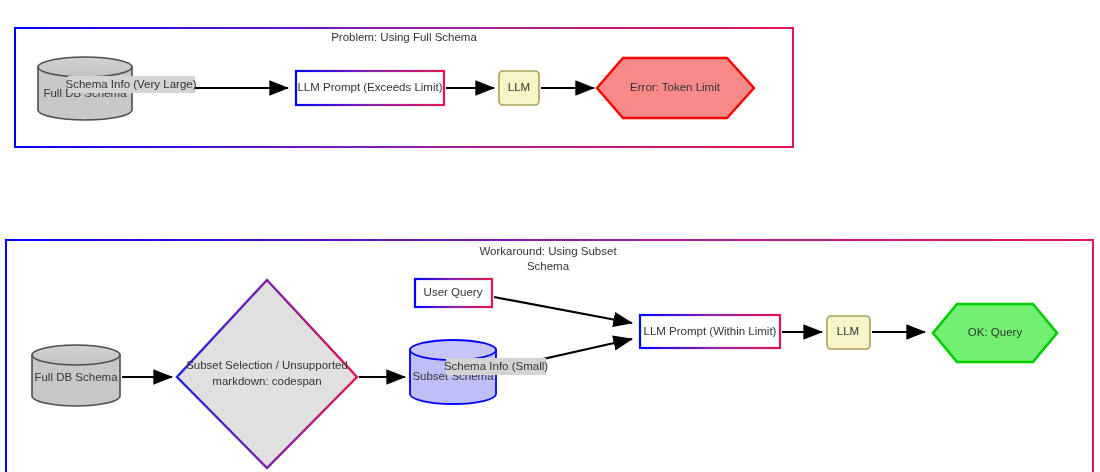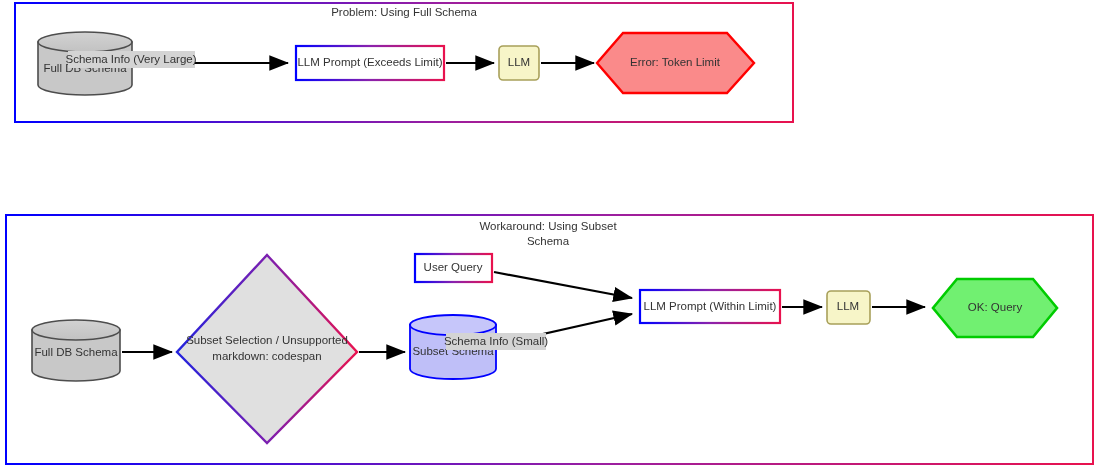--- a/index.html
+++ b/index.html
@@ -11,20 +11,21 @@
     font-family: "Liberation Sans", sans-serif;
     width: 1100px;
     height: 472px;
     overflow: hidden;
     position: relative;
   }
   #canvas {
     position: relative;
     width: 1100px;
     height: 396px;
+    margin-top: 25px;
   }
   svg#diagram {
     position: absolute;
     left: 0;
     top: 0;
     width: 1100px;
     height: 472px;
   }
   .node-label {
     font-family: "Liberation Sans", sans-serif;

